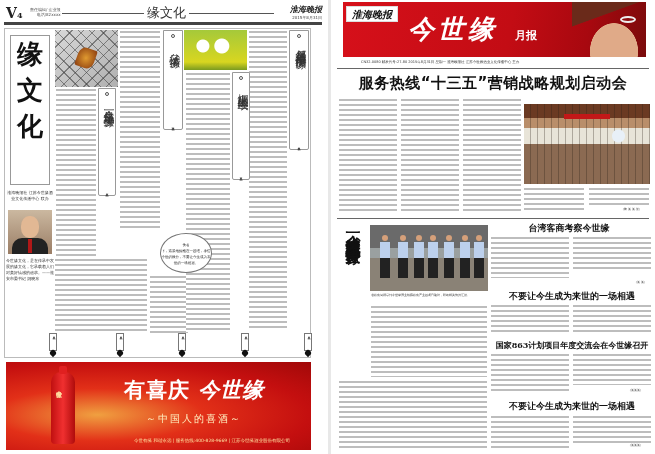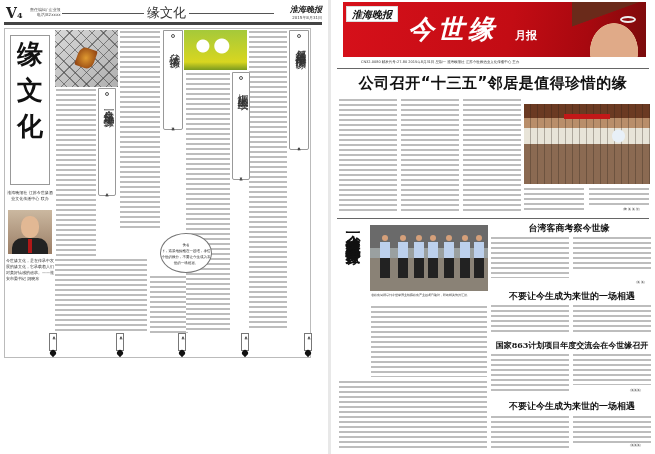--- a/index.html
+++ b/index.html
@@ -159,36 +159,44 @@
   </div>
 
   <div class="col-tags">
     <div class="col-tag" style="left:49px;">某某</div>
     <div class="col-tag" style="left:116px;">某某</div>
     <div class="col-tag" style="left:178px;">某某</div>
     <div class="col-tag" style="left:241px;">某某</div>
     <div class="col-tag" style="left:304px;">某某</div>
   </div>
 
+  <div class="ad">
+    <div class="bottle">
+        <span>今世缘</span>
+      </div>
+    <div class="slogan"><span>有喜庆</span> <em>今世缘</em></div>
+    <div class="sub">～中国人的喜酒～</div>
+    <div class="hotline">今世有缘 和谐永远 | 服务热线:400-828-9669 | 江苏今世缘酒业股份有限公司</div>
+  </div>
 </div>
 
 <div class="gutter"></div>
 
 <div class="page right-page">
   <div class="banner">
     <div class="mast-box">淮海晚报</div>
     <div class="big">今世缘</div>
     <div class="monthly">月报</div>
     <div class="hands"></div>
     <div class="bracelet"></div>
   </div>
   <div class="banner-info">CN32-0080  邮发代号:27-80   2015年8月31日  星期一   淮海晚报社  江苏今世缘酒业文化传播中心  主办</div>
   <div class="rule-thin" style="top:68px;"></div>
 
-  <div class="headline">公司召开“十三五”邻居是值得珍惜的缘</div>
+  <div class="headline">服务热线“十三五”营销战略规划启动会</div>
 
   <div class="text-col" style="left:8px;top:98px;width:58px;height:115px;"></div>
   <div class="text-col" style="left:70px;top:98px;width:58px;height:115px;"></div>
   <div class="text-col" style="left:132px;top:98px;width:58px;height:115px;"></div>
   <div class="photo-meeting"></div>
   <div class="text-col" style="left:193px;top:187px;width:60px;height:24px;"></div>
   <div class="text-col" style="left:258px;top:187px;width:60px;height:20px;"></div>
   <div class="photo-cap" style="left:290px;top:207px;">（朱 某 某 报）</div>
 
   <div class="rule-thin" style="top:218px;"></div>

